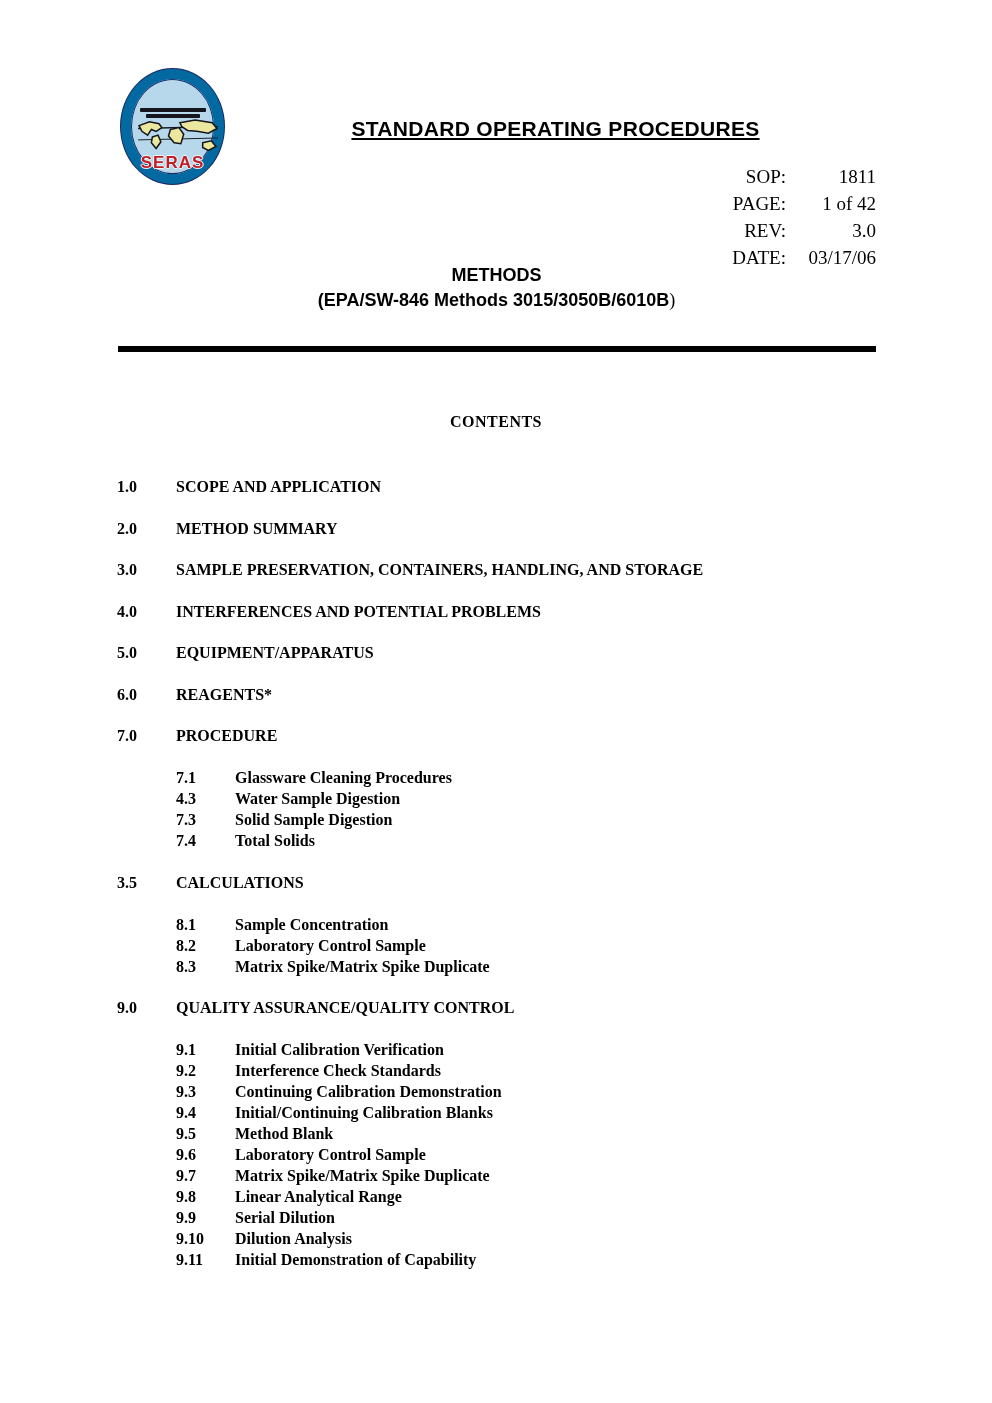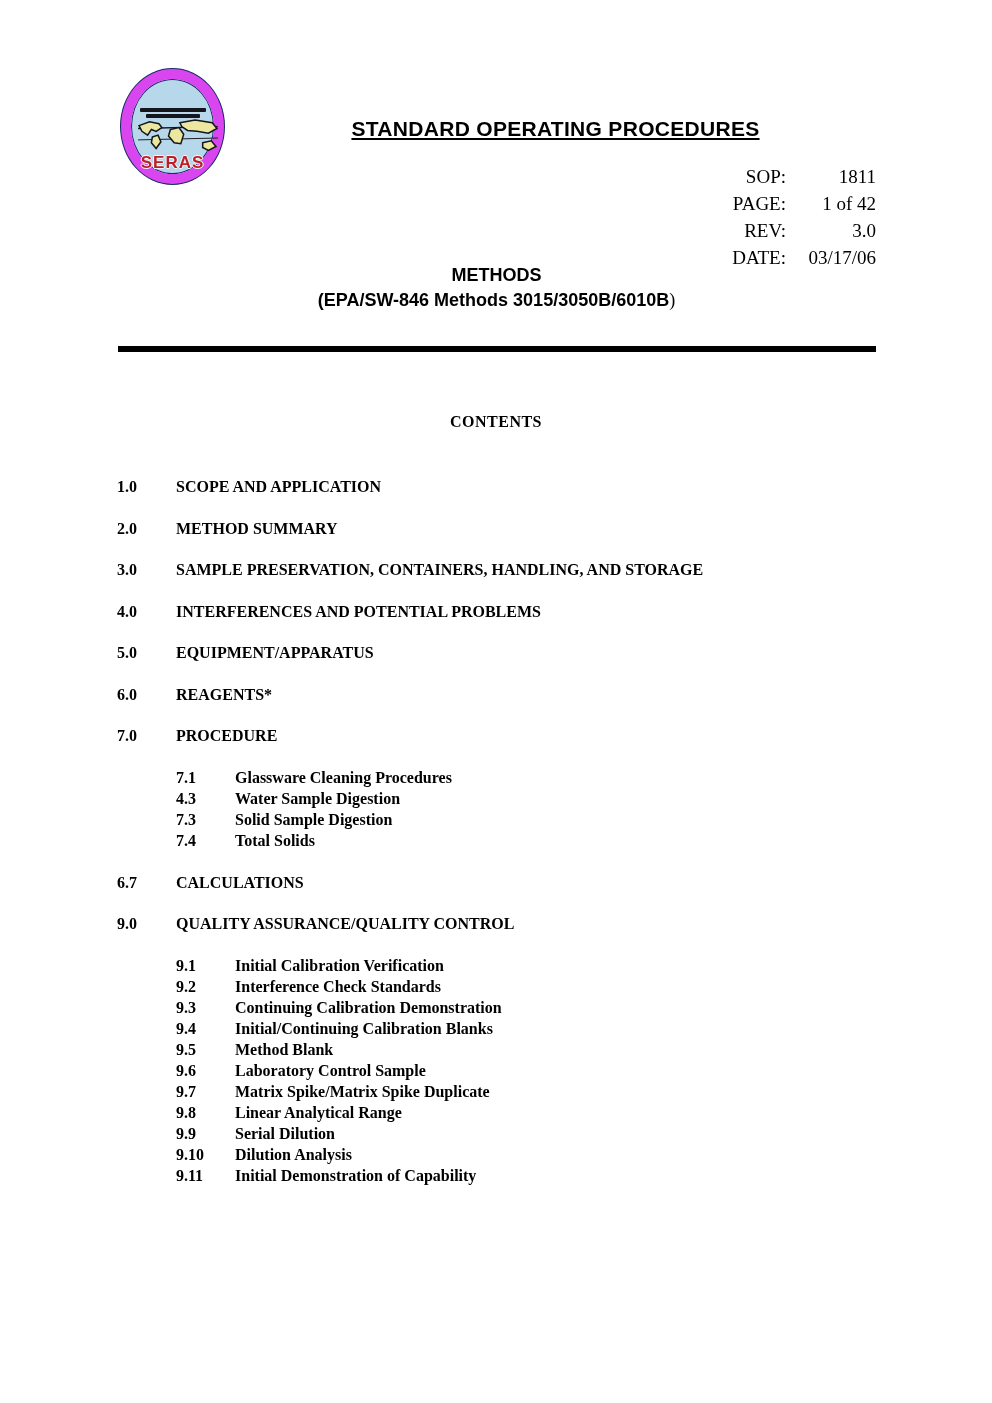--- a/index.html
+++ b/index.html
@@ -11,21 +11,21 @@
     color: #000;
     overflow: hidden;
   }
 
   
   .logo {
     position: absolute; left: 121px; top: 69px;
     width: 103px; height: 115px;
     border-radius: 50%;
     background: #b6d8ea;
-    border: 10px solid #d946ef;
+    border: 10px solid #0369a1;
     box-sizing: border-box;
     box-shadow: 0 0 0 1px #1a2a66, inset 0 0 0 1px #1a2a66;
   }
   .logo-tagline {
     position: absolute; left: 0; right: 0; top: 29px;
     display: flex; flex-direction: column; align-items: center; gap: 2px;
   }
   .logo-tagline .bar { height: 4px; background: #15151d; border-radius: 1px; }
   .logo-tagline .bar.b1 { width: 66px; }
   .logo-tagline .bar.b2 { width: 54px; }
@@ -136,21 +136,26 @@
       <div class="toc-row section"><span class="toc-num">4.0</span><span>INTERFERENCES AND POTENTIAL PROBLEMS</span></div>
       <div class="toc-row section"><span class="toc-num">5.0</span><span>EQUIPMENT/APPARATUS</span></div>
       <div class="toc-row section"><span class="toc-num">6.0</span><span>REAGENTS*</span></div>
       <div class="toc-row section"><span class="toc-num">7.0</span><span>PROCEDURE</span></div>
       <div class="toc-subgroup">
         <div class="toc-row"><span class="toc-num">7.1</span><span>Glassware Cleaning Procedures</span></div>
         <div class="toc-row"><span class="toc-num">4.3</span><span>Water Sample Digestion</span></div>
         <div class="toc-row"><span class="toc-num">7.3</span><span>Solid Sample Digestion</span></div>
         <div class="toc-row"><span class="toc-num">7.4</span><span>Total Solids</span></div>
       </div>
-      <div class="toc-row section"><span class="toc-num">6.7</span><span>CALCULATIONS</span></div>
+      <div class="toc-row section"><span class="toc-num">3.5</span><span>CALCULATIONS</span></div>
+      <div class="toc-subgroup">
+        <div class="toc-row"><span class="toc-num">8.1</span><span>Sample Concentration</span></div>
+        <div class="toc-row"><span class="toc-num">8.2</span><span>Laboratory Control Sample</span></div>
+        <div class="toc-row"><span class="toc-num">8.3</span><span>Matrix Spike/Matrix Spike Duplicate</span></div>
+      </div>
       <div class="toc-row section"><span class="toc-num">9.0</span><span>QUALITY ASSURANCE/QUALITY CONTROL</span></div>
       <div class="toc-subgroup">
         <div class="toc-row"><span class="toc-num">9.1</span><span>Initial Calibration Verification</span></div>
         <div class="toc-row"><span class="toc-num">9.2</span><span>Interference Check Standards</span></div>
         <div class="toc-row"><span class="toc-num">9.3</span><span>Continuing Calibration Demonstration</span></div>
         <div class="toc-row"><span class="toc-num">9.4</span><span>Initial/Continuing Calibration Blanks</span></div>
         <div class="toc-row"><span class="toc-num">9.5</span><span>Method Blank</span></div>
         <div class="toc-row"><span class="toc-num">9.6</span><span>Laboratory Control Sample</span></div>
         <div class="toc-row"><span class="toc-num">9.7</span><span>Matrix Spike/Matrix Spike Duplicate</span></div>
         <div class="toc-row"><span class="toc-num">9.8</span><span>Linear Analytical Range</span></div>

